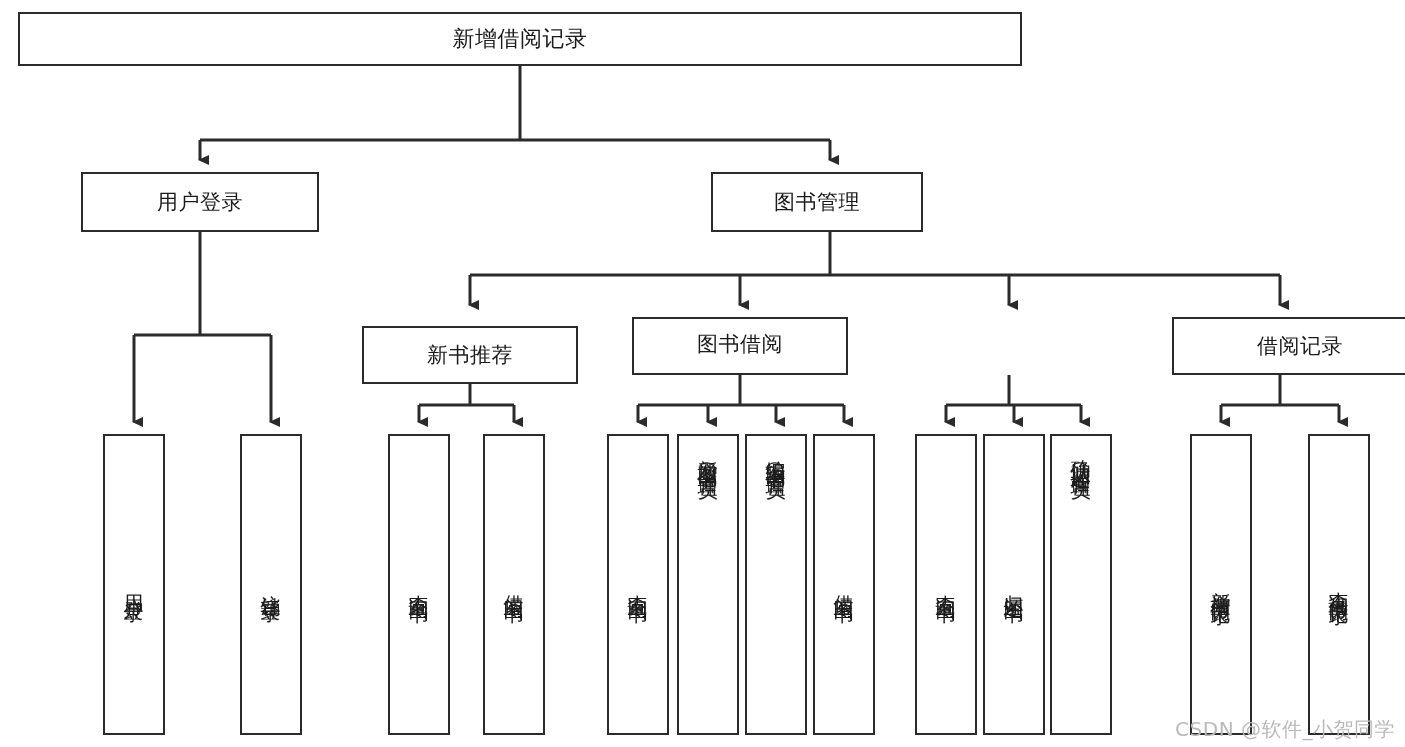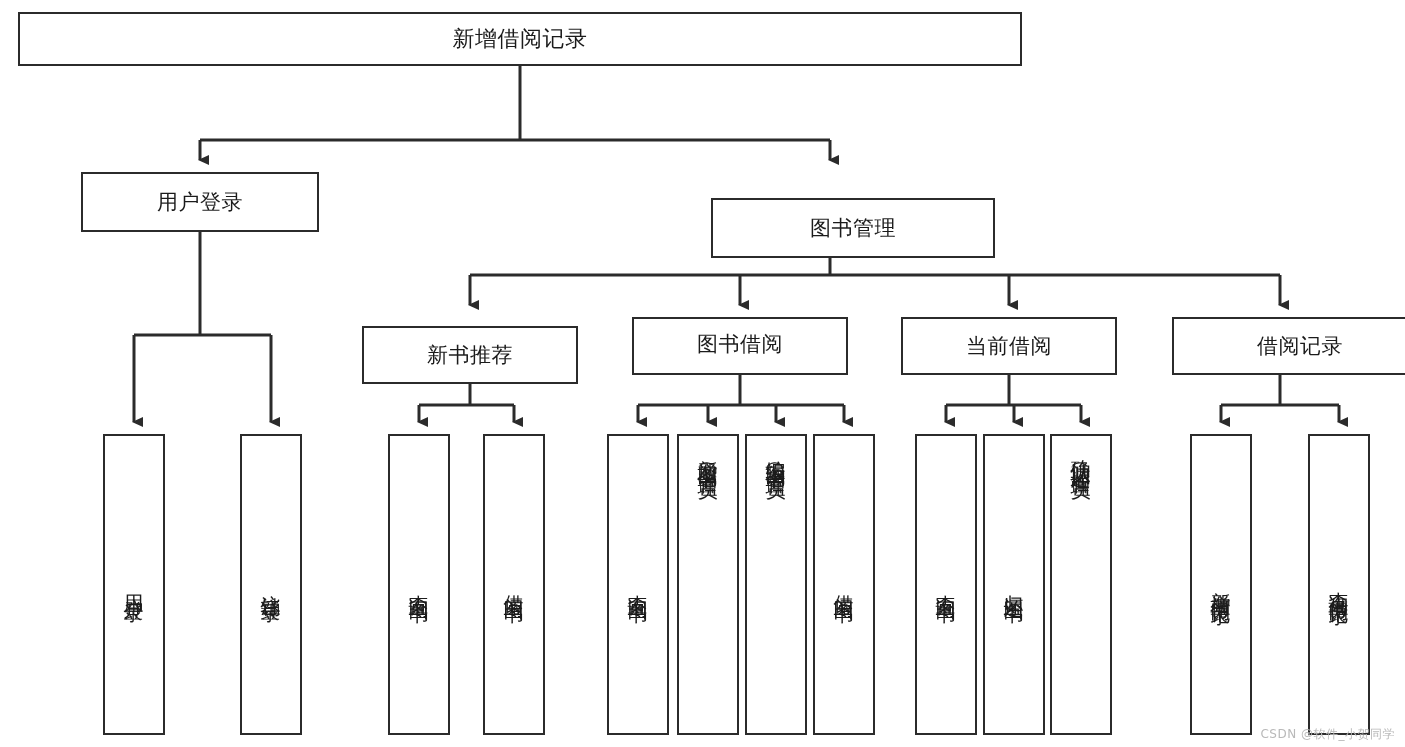--- a/index.html
+++ b/index.html
@@ -57,21 +57,21 @@
     white-space:nowrap;
   }
   .node.vert.mid{
     align-items:center;
     padding-top:0;
   }
   #watermark{
     position:absolute;
     right:10px;
     bottom:4px;
-    font-size:12px;
+    font-size:20px;
     color:#b9b9b9;
     white-space:nowrap;
     letter-spacing:0.5px;
   }
 </style>
 </head>
 <body>
 
 <div id="canvas">
 
@@ -125,32 +125,29 @@
     </g>
   </svg>
 
   <div class="node horiz root" style="left:18px;top:12px;width:1004px;height:54px;">
     <span class="label">新增借阅记录</span>
   </div>
 
   <div class="node horiz" style="left:81px;top:172px;width:238px;height:60px;">
     <span class="label">用户登录</span>
   </div>
-  <div class="node horiz" style="left:711px;top:172px;width:284px;height:60px;margin-top:26px;">
+  <div class="node horiz" style="left:711px;top:172px;width:212px;height:60px;">
     <span class="label">图书管理</span>
   </div>
 
   <div class="node horiz" style="left:362px;top:326px;width:216px;height:58px;">
     <span class="label">新书推荐</span>
   </div>
   <div class="node horiz" style="left:632px;top:317px;width:216px;height:58px;font-family:Liberation Mono, monospace;">
     <span class="label">图书借阅</span>
-  </div>
-  <div class="node horiz" style="left:901px;top:317px;width:216px;height:58px;">
-    <span class="label">当前借阅</span>
   </div>
   <div class="node horiz" style="left:1172px;top:317px;width:256px;height:58px;">
     <span class="label">借阅记录</span>
   </div>
 
   <div class="node vert mid" style="left:103px;top:434px;width:62px;height:301px;">
     <span class="label">用户登录</span>
   </div>
   <div class="node vert mid" style="left:240px;top:434px;width:62px;height:301px;">
     <span class="label">注销登录</span>

